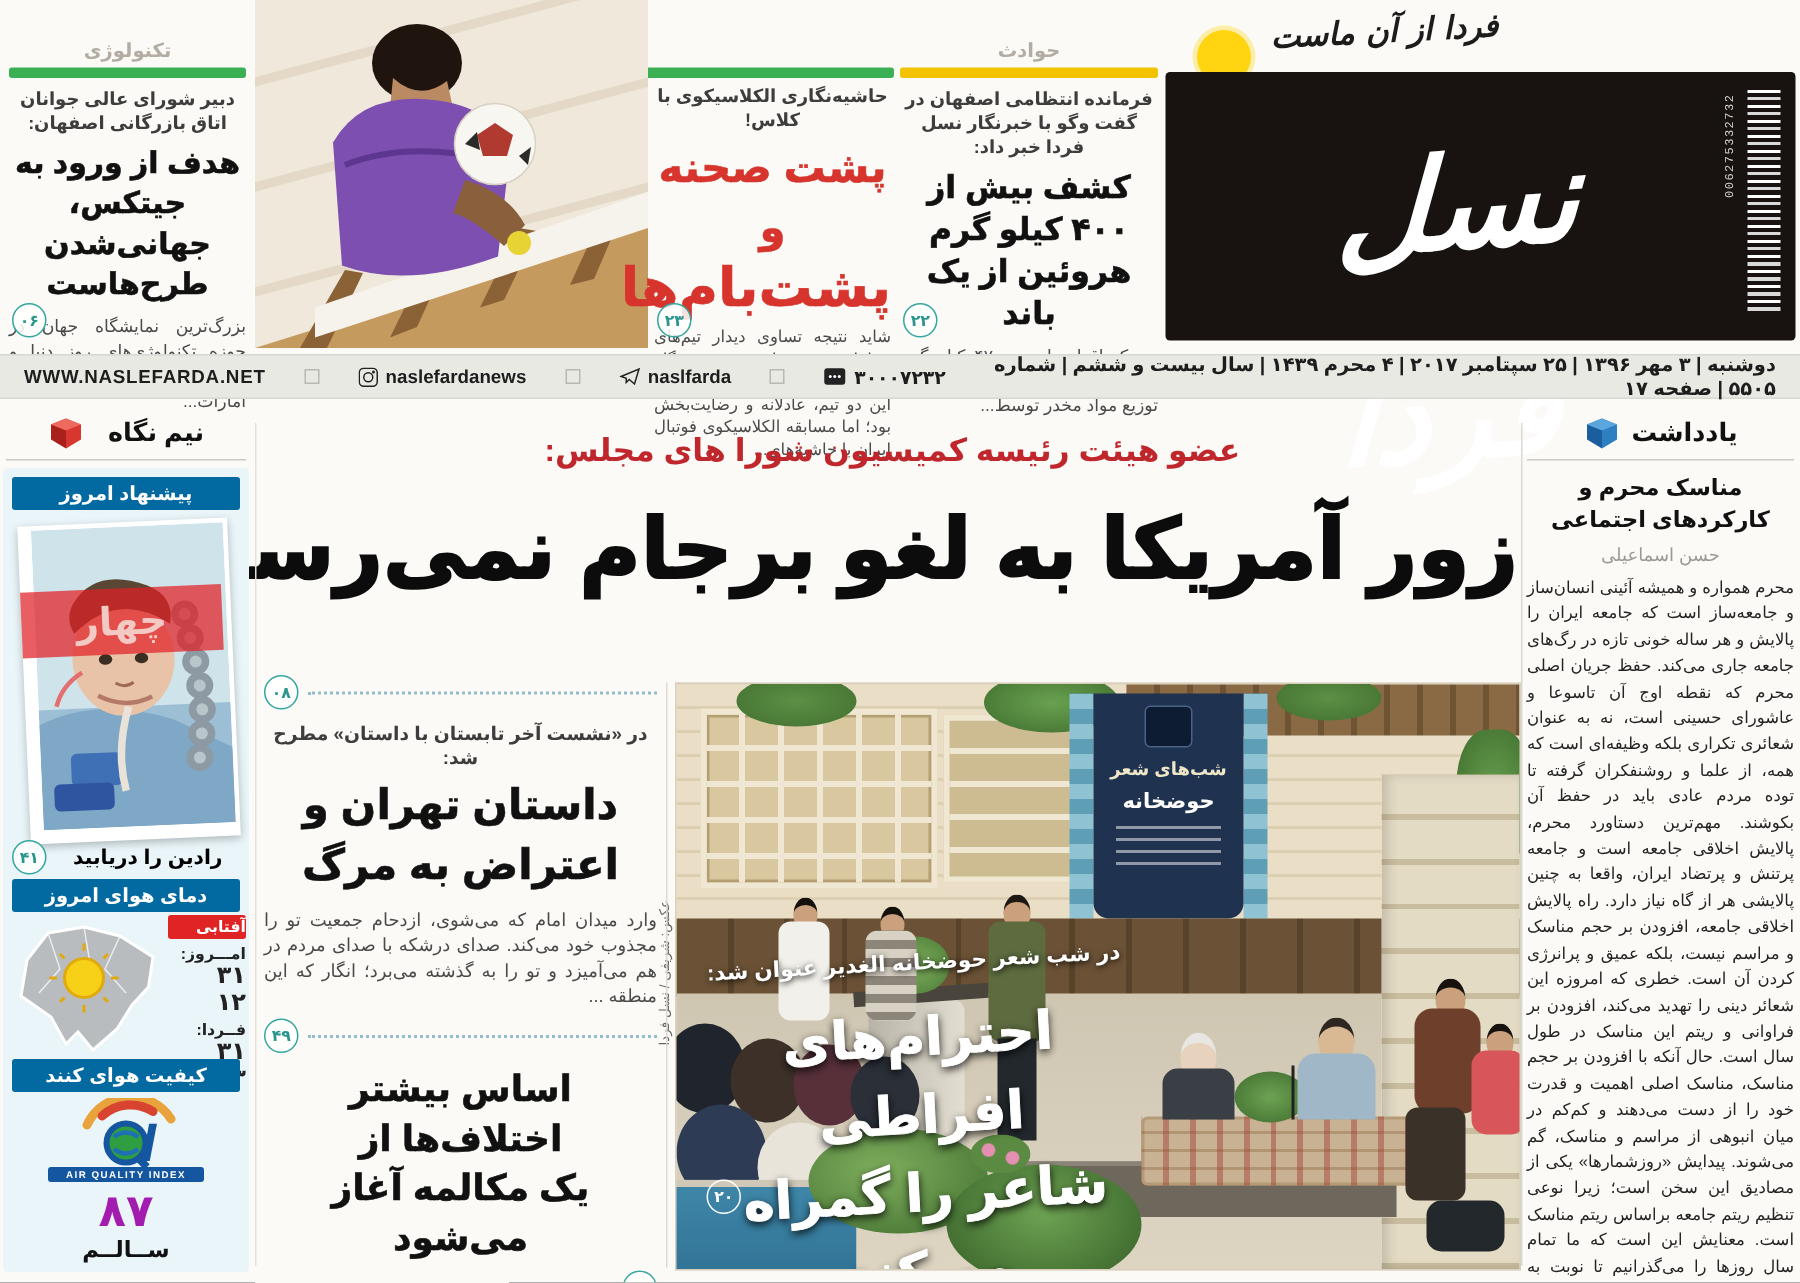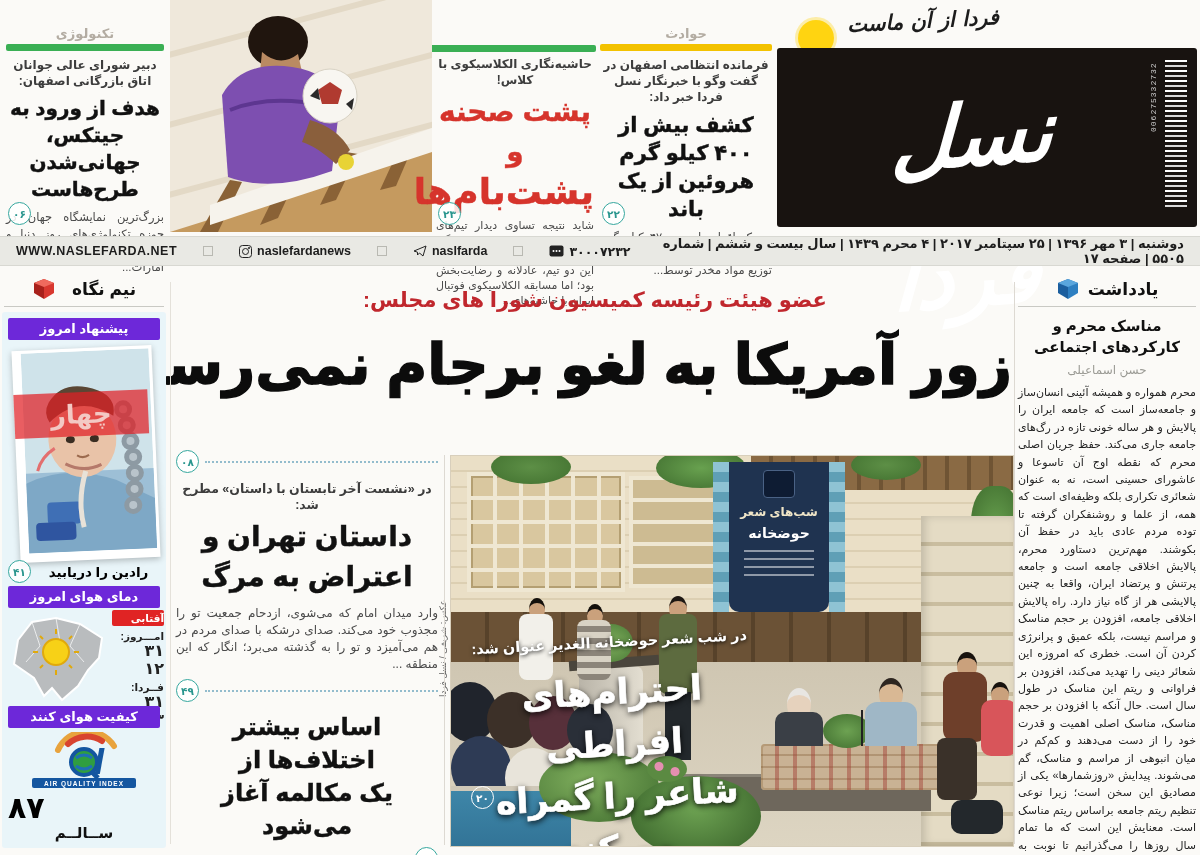--- a/index.html
+++ b/index.html
@@ -7,21 +7,21 @@
         font-family:"Liberation Sans","DejaVu Sans",sans-serif;direction:rtl;overflow:hidden;color:#222;}
   .abs{position:absolute;}
   .sec-label{font-size:13px;font-weight:bold;color:#b3aca2;}
   .bar{height:7px;border-radius:2px;}
   .lead-sm{font-size:12px;font-weight:bold;color:#3d3d3d;line-height:16px;text-align:center;}
   .headline-blk{font-weight:900;color:#111;text-align:center;-webkit-text-stroke:.4px #111;}
   .body-sm{font-size:11.5px;color:#4a4a4a;line-height:16.5px;text-align:justify;}
   .badge{width:21px;height:21px;border:1.5px solid #35a79e;border-radius:50%;color:#2a968e;
          font-size:10.5px;font-weight:bold;display:flex;align-items:center;justify-content:center;background:rgba(255,255,255,.85);}
   .badge.white{border-color:#fff;color:#fff;background:transparent;}
-  .cyanbar{background:#6d28d9;color:#fff;font-weight:bold;font-size:13px;line-height:22px;height:22px;
+  .cyanbar{background:#0369a1;color:#fff;font-weight:bold;font-size:13px;line-height:22px;height:22px;
            text-align:center;border-radius:2px;}
   .dotted{border-top:2px dotted #93bccd;flex:1;}
   .dotrow{display:flex;align-items:center;gap:6px;}
   .hdr-row{display:flex;align-items:center;justify-content:center;gap:8px;border-bottom:1px solid #c9c9c4;
            padding-bottom:6px;}
   .hdr-row .t{font-size:17px;font-weight:900;color:#111;}
   .vline{width:1px;background:#ddd9d2;}
   .credit-v{writing-mode:vertical-rl;transform:rotate(180deg);font-size:9px;color:#666;letter-spacing:1px;}
   .ph{position:absolute;}
   svg{display:block;}
@@ -252,21 +252,21 @@
         <path d="M40 12 A28 28 0 0 1 74 9" fill="none" stroke="#d8442f" stroke-width="6" stroke-linecap="round"></path>
         <text x="2" y="42" font-family="Liberation Sans,sans-serif" font-weight="bold" font-size="36" fill="#1456a0" font-style="italic">A</text>
         <circle cx="56" cy="30" r="13" fill="#2f9e41" stroke="#1456a0" stroke-width="4"></circle>
         <path d="M48 26 q8 -6 16 0 M48 34 q8 6 16 0" stroke="#1f6fb5" stroke-width="3" fill="none"></path>
         <line x1="64" y1="40" x2="70" y2="46" stroke="#1456a0" stroke-width="5"></line>
         <text x="76" y="42" font-family="Liberation Sans,sans-serif" font-weight="bold" font-size="36" fill="#1456a0" font-style="italic">I</text>
         <rect x="4" y="46" width="104" height="10" rx="2" fill="#1456a0"></rect>
         <text x="56" y="53.5" font-family="Liberation Sans,sans-serif" font-weight="bold" font-size="6.5" fill="#ffffff" text-anchor="middle" letter-spacing="1">AIR QUALITY INDEX</text>
       </svg>
     </div>
-    <div class="abs" style="left:8px;top:512px;width:152px;text-align:left;color:#000000;font-size:30px;font-weight:900;">۸۷</div>
+    <div class="abs" style="left:8px;top:512px;width:152px;text-align:center;color:#a21caf;font-size:30px;font-weight:900;">۸۷</div>
     <div class="abs" style="left:8px;top:546px;width:152px;text-align:center;color:#111;font-size:15px;font-weight:900;">ســالــم</div>
   </div>
 
   <div class="abs" style="left:176px;top:450px;width:262px;">
     <div class="dotrow">
       <span class="badge" style="order:2;">۰۸</span>
       <span class="dotted" style="order:1;"></span>
     </div>
     <div class="lead-sm" style="margin-top:8px;font-size:12.5px;text-align:center;">در «نشست آخر تابستان با داستان» مطرح شد:</div>
     <div class="headline-blk" style="font-size:28px;line-height:40px;margin-top:4px;">داستان تهران و</div>

